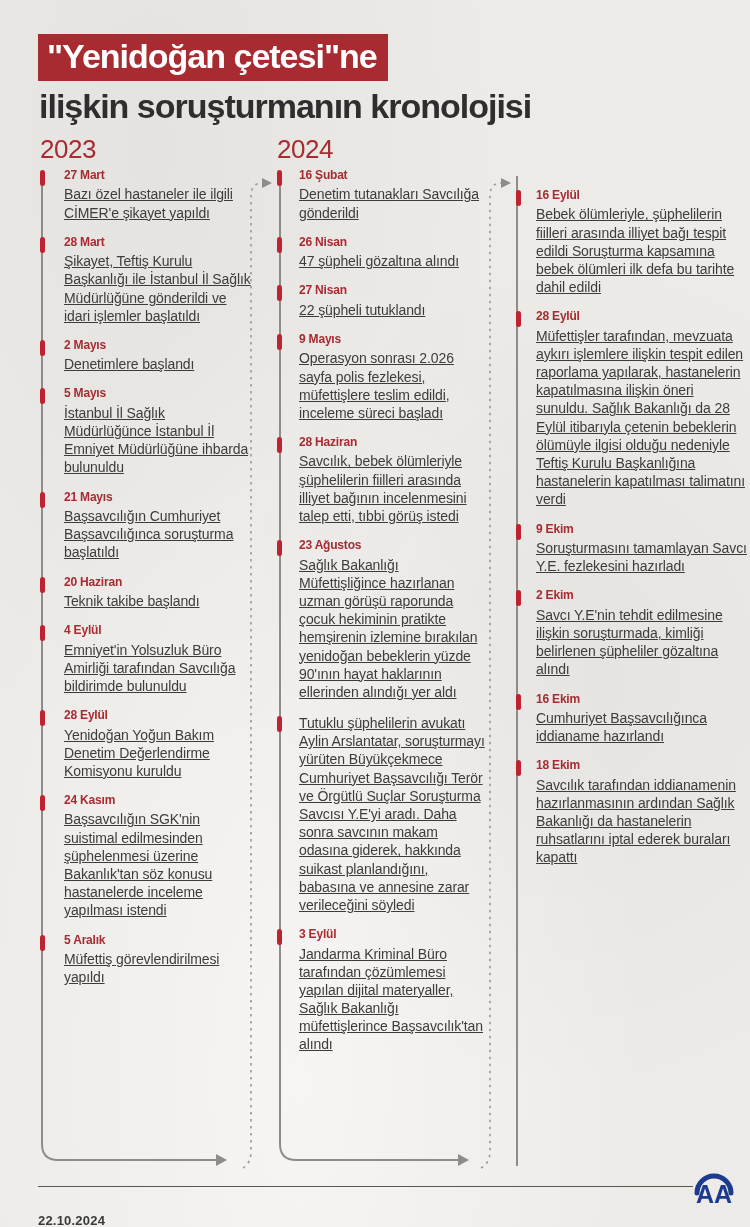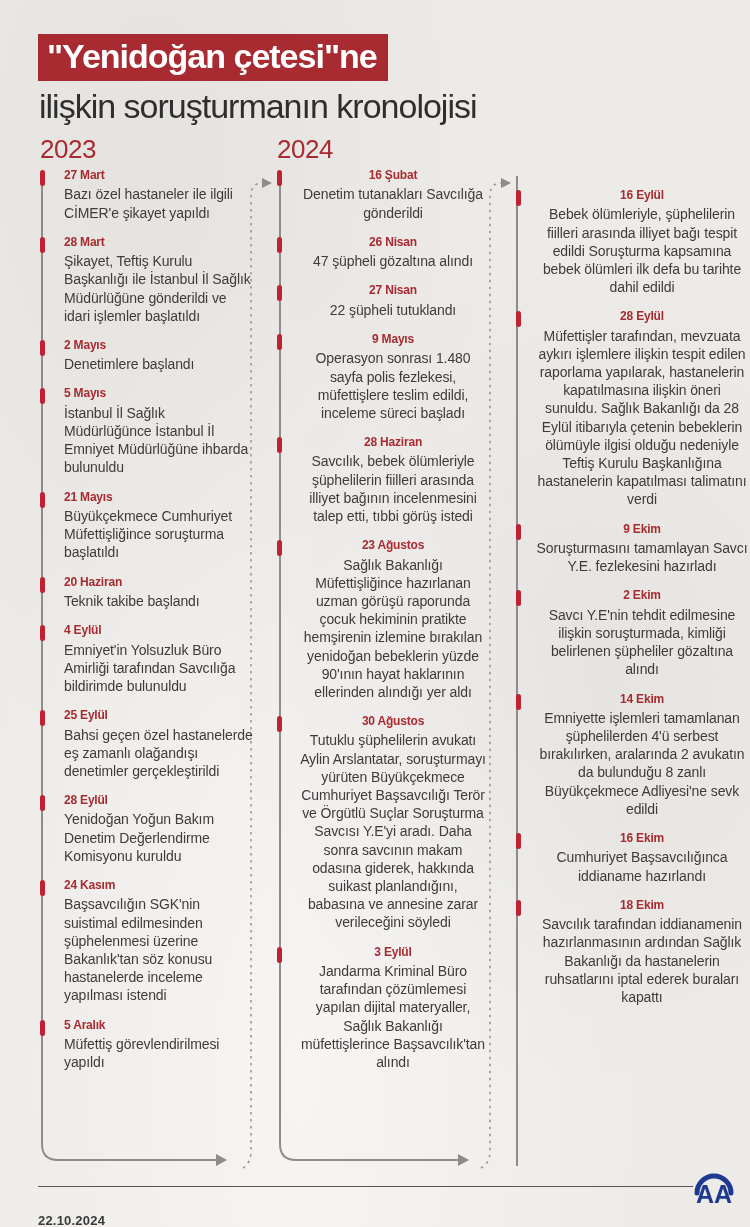--- a/index.html
+++ b/index.html
@@ -22,46 +22,46 @@
       radial-gradient(ellipse at 40% 88%, rgba(255,255,255,0.5), transparent 55%),
       var(--bg);
   }
   .title{position:absolute;left:38px;top:34px;}
   .title-highlight{
     display:inline-block;background:var(--accent);color:#fff;
     font-size:34px;font-weight:bold;letter-spacing:-1px;
     padding:4px 11px 6px 9px;line-height:1.1;
   }
   .title-line2{
-    font-size:34px;font-weight:normal;letter-spacing:-1px;
+    font-size:34px;font-weight:bold;letter-spacing:-1px;
     color:var(--title-dark);margin-top:6px;margin-left:1px;line-height:1.15;
   }
   .year{
     position:absolute;top:134px;font-size:26px;font-weight:normal;
     color:var(--accent);letter-spacing:-0.5px;
   }
   .year.y1{left:40px;}
   .year.y2{left:277px;text-align:right;}
   .col{position:absolute;top:168px;}
   .col1{left:40px;width:216px;}
   .col2{left:277px;width:210px;}
   .col3{left:514px;width:234px;margin-top:20px;}
   .entry{position:relative;padding-left:24px;margin-bottom:13px;}
-  .col2 .entry,.col3 .entry{padding-left:22px;text-align:center;}
+  .col2 .entry,.col3 .entry{padding-left:22px;}
   .tick{
     position:absolute;left:0;top:2px;width:5px;height:16px;
     border-radius:2.5px;background:var(--tick);
   }
   .col3 .tick{left:2px;}
   .entry-date{
     font-size:12px;font-weight:bold;color:var(--accent);
     margin-bottom:3px;letter-spacing:-0.2px;line-height:1.2;
   }
   .entry-text{
-    font-size:14px;line-height:1.3;color:var(--text);letter-spacing:-0.1px;
+    font-size:14px;line-height:1.3;color:var(--text);letter-spacing:-0.1px;text-decoration:underline;
   }
   .connectors{position:absolute;left:0;top:0;pointer-events:none;}
   .footer-rule{
     position:absolute;left:38px;top:1186px;width:655px;
     border-top:1.5px solid #5a5753;
   }
   .footer-date{
     position:absolute;left:38px;top:1213px;font-size:13px;
     font-weight:bold;color:#3a3a3a;letter-spacing:0.2px;
   }
@@ -113,40 +113,35 @@
 
   <div class="entry">
     <span class="tick"></span>
     <div class="entry-date">5 Mayıs</div>
     <div class="entry-text">İstanbul İl Sağlık Müdürlüğünce İstanbul İl Emniyet Müdürlüğüne ihbarda bulunuldu</div>
   </div>
 
   <div class="entry">
     <span class="tick"></span>
     <div class="entry-date">21 Mayıs</div>
-    <div class="entry-text">Büyükçekmece Cumhuriyet Müfettişliğince soruşturma başlatıldı</div>
+    <div class="entry-text">Başsavcılığın Cumhuriyet Başsavcılığınca soruşturma başlatıldı</div>
   </div>
 
   <div class="entry">
     <span class="tick"></span>
     <div class="entry-date">20 Haziran</div>
     <div class="entry-text">Teknik takibe başlandı</div>
   </div>
 
   <div class="entry">
     <span class="tick"></span>
     <div class="entry-date">4 Eylül</div>
     <div class="entry-text">Emniyet'in Yolsuzluk Büro Amirliği tarafından Savcılığa bildirimde bulunuldu</div>
   </div>
 
-  <div class="entry">
-    <span class="tick"></span>
-    <div class="entry-date">25 Eylül</div>
-    <div class="entry-text">Bahsi geçen özel hastanelerde eş zamanlı olağandışı denetimler gerçekleştirildi</div>
-  </div>
 
   <div class="entry">
     <span class="tick"></span>
     <div class="entry-date">28 Eylül</div>
     <div class="entry-text">Yenidoğan Yoğun Bakım Denetim Değerlendirme Komisyonu kuruldu</div>
   </div>
 
   <div class="entry">
     <span class="tick"></span>
     <div class="entry-date">24 Kasım</div>
@@ -174,38 +169,37 @@
 
   <div class="entry">
     <span class="tick"></span>
     <div class="entry-date">27 Nisan</div>
     <div class="entry-text">22 şüpheli tutuklandı</div>
   </div>
 
   <div class="entry">
     <span class="tick"></span>
     <div class="entry-date">9 Mayıs</div>
-    <div class="entry-text">Operasyon sonrası 1.480 sayfa polis fezlekesi, müfettişlere teslim edildi, inceleme süreci başladı</div>
+    <div class="entry-text">Operasyon sonrası 2.026 sayfa polis fezlekesi, müfettişlere teslim edildi, inceleme süreci başladı</div>
   </div>
 
   <div class="entry">
     <span class="tick"></span>
     <div class="entry-date">28 Haziran</div>
     <div class="entry-text">Savcılık, bebek ölümleriyle şüphelilerin fiilleri arasında illiyet bağının incelenmesini talep etti, tıbbi görüş istedi</div>
   </div>
 
   <div class="entry">
     <span class="tick"></span>
     <div class="entry-date">23 Ağustos</div>
     <div class="entry-text">Sağlık Bakanlığı Müfettişliğince hazırlanan uzman görüşü raporunda çocuk hekiminin pratikte hemşirenin izlemine bırakılan yenidoğan bebeklerin yüzde 90'ının hayat haklarının ellerinden alındığı yer aldı</div>
   </div>
 
   <div class="entry">
     <span class="tick"></span>
-    <div class="entry-date">30 Ağustos</div>
     <div class="entry-text">Tutuklu şüphelilerin avukatı Aylin Arslantatar, soruşturmayı yürüten Büyükçekmece Cumhuriyet Başsavcılığı Terör ve Örgütlü Suçlar Soruşturma Savcısı Y.E'yi aradı. Daha sonra savcının makam odasına giderek, hakkında suikast planlandığını, babasına ve annesine zarar verileceğini söyledi</div>
   </div>
 
   <div class="entry">
     <span class="tick"></span>
     <div class="entry-date">3 Eylül</div>
     <div class="entry-text">Jandarma Kriminal Büro tarafından çözümlemesi yapılan dijital materyaller, Sağlık Bakanlığı müfettişlerince Başsavcılık'tan alındı</div>
   </div>
 </div>
   <div class="col col3">
@@ -226,25 +220,20 @@
     <div class="entry-date">9 Ekim</div>
     <div class="entry-text">Soruşturmasını tamamlayan Savcı Y.E. fezlekesini hazırladı</div>
   </div>
 
   <div class="entry">
     <span class="tick"></span>
     <div class="entry-date">2 Ekim</div>
     <div class="entry-text">Savcı Y.E'nin tehdit edilmesine ilişkin soruşturmada, kimliği belirlenen şüpheliler gözaltına alındı</div>
   </div>
 
-  <div class="entry">
-    <span class="tick"></span>
-    <div class="entry-date">14 Ekim</div>
-    <div class="entry-text">Emniyette işlemleri tamamlanan şüphelilerden 4'ü serbest bırakılırken, aralarında 2 avukatın da bulunduğu 8 zanlı Büyükçekmece Adliyesi'ne sevk edildi</div>
-  </div>
 
   <div class="entry">
     <span class="tick"></span>
     <div class="entry-date">16 Ekim</div>
     <div class="entry-text">Cumhuriyet Başsavcılığınca iddianame hazırlandı</div>
   </div>
 
   <div class="entry">
     <span class="tick"></span>
     <div class="entry-date">18 Ekim</div>

